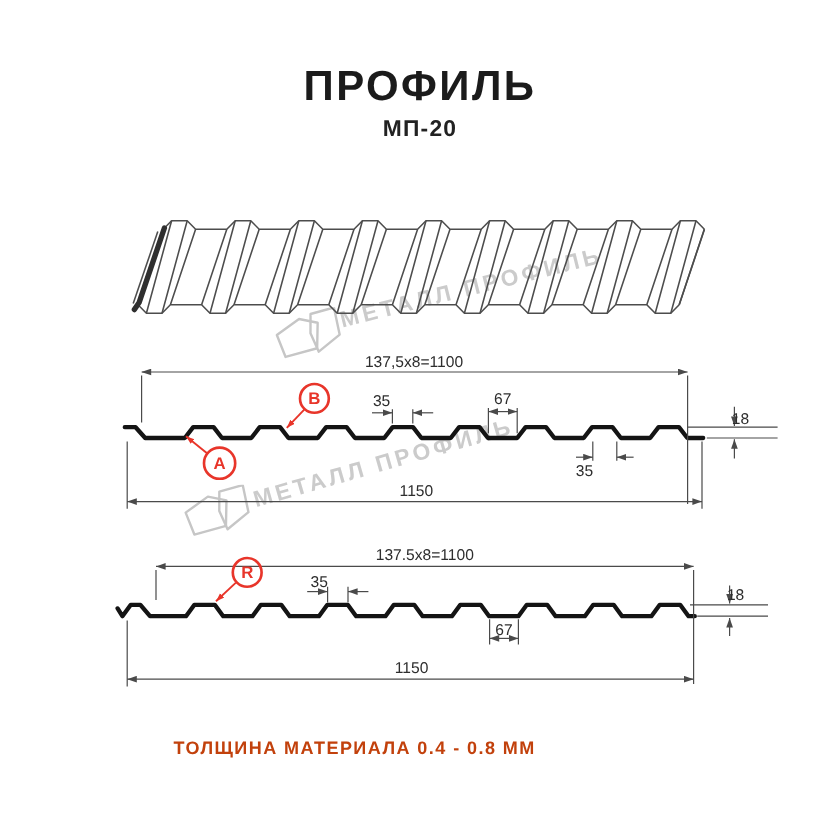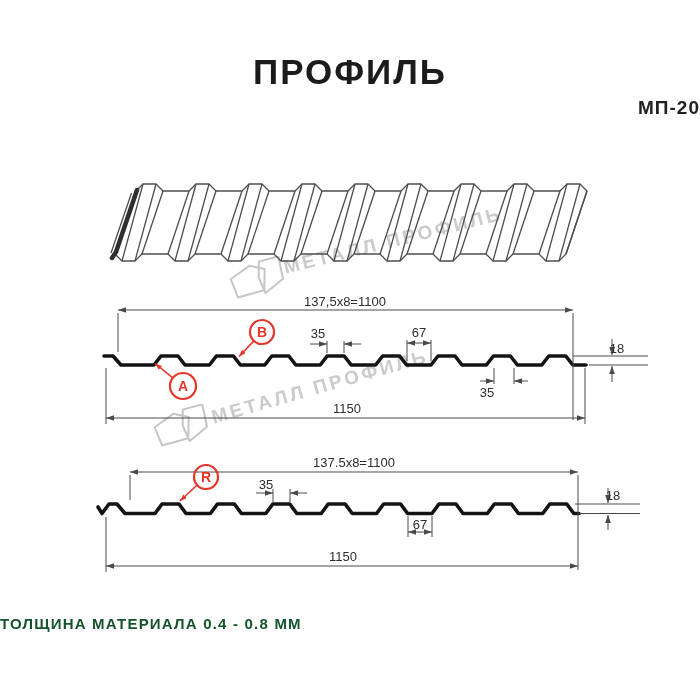--- a/index.html
+++ b/index.html
@@ -1,23 +1,23 @@
 <!DOCTYPE html>
 <html><head>
 <meta charset="utf-8">
 <style>
   html,body{margin:0;padding:0;background:#fff;}
   .page{position:relative;width:700px;height:700px;background:#ffffff;overflow:hidden;
         font-family:"Liberation Sans",sans-serif;}
   .title{position:absolute;left:0;top:52px;width:700px;text-align:center;
          font-size:35px;font-weight:bold;letter-spacing:2px;color:#1b1b1b;}
-  .subtitle{position:absolute;left:0;top:97px;width:700px;text-align:right;
+  .subtitle{position:absolute;left:0;top:97px;width:700px;text-align:center;
          font-size:19px;font-weight:bold;letter-spacing:1px;color:#222;}
-  .footer-note{position:absolute;left:0;top:615px;width:591px;text-align:left;
-         font-size:15px;font-weight:bold;letter-spacing:1.2px;color:#14532d;}
+  .footer-note{position:absolute;left:0;top:615px;width:591px;text-align:center;
+         font-size:15px;font-weight:bold;letter-spacing:1.2px;color:#c2410c;}
   .wm{position:absolute;z-index:1;}
   .wm-text{position:absolute;z-index:1;white-space:nowrap;font-size:19px;font-weight:bold;
          letter-spacing:3px;color:#c2c2c2;opacity:.85;transform-origin:0 50%;height:20px;line-height:20px;}
   .wm1t{left:284px;top:258px;transform:rotate(-14deg);}
   .wm2t{left:212px;top:408px;transform:rotate(-16deg);}
   svg.drawing{position:absolute;left:0;top:0;z-index:2;}
   .prof{fill:none;stroke:#141414;stroke-width:3.6;stroke-linejoin:round;stroke-linecap:round;}
   .ext{fill:none;stroke:#4a4a4a;stroke-width:1;}
   .dimln{fill:none;stroke:#4a4a4a;stroke-width:1;}
   .sheet{fill:none;stroke:#4d4d4d;stroke-width:1.3;stroke-linejoin:round;}

